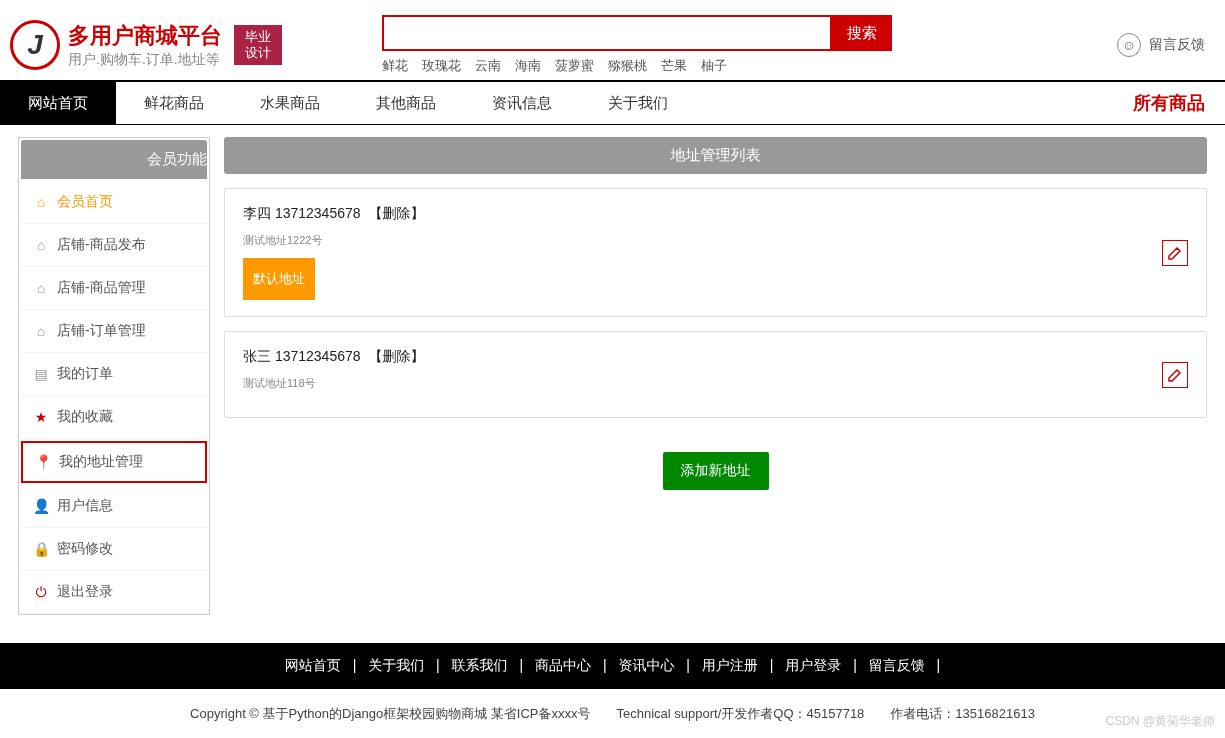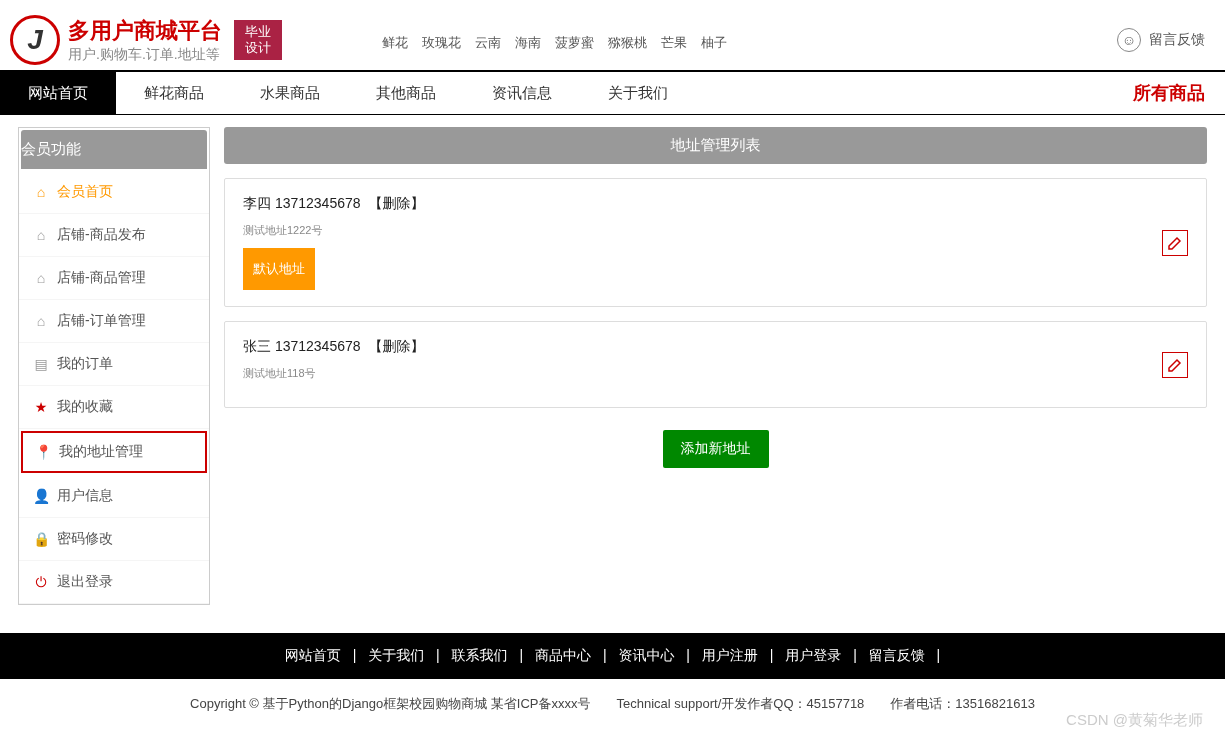--- a/index.html
+++ b/index.html
@@ -20,59 +20,63 @@
     .hot-tags span { margin-right: 14px; cursor: pointer; }
     .feedback { margin-left: auto; display: flex; align-items: center; gap: 8px; color: #555; cursor: pointer; }
     .feedback-icon { width: 24px; height: 24px; border: 1.5px solid #888; border-radius: 50%; display: flex; align-items: center; justify-content: center; font-size: 14px; }
     .nav { display: flex; border-top: 2px solid #000; background: #fff; height: 44px; align-items: stretch; }
     .nav-item { padding: 0 28px; display: flex; align-items: center; font-size: 15px; color: #333; cursor: pointer; }
     .nav-item.active { background: #000; color: #fff; }
     .nav-right { margin-left: auto; padding: 16px 20px; display: flex; align-items: center; color: #cc0000; font-size: 18px; font-weight: bold; }
     .nav-divider { height: 1px; background: #000; }
     .container { display: flex; padding: 12px 18px; gap: 14px; }
     .sidebar { width: 192px; border: 1px solid #ccc; }
-    .sidebar-title { background: #999; color: #fff; text-align: left; padding: 10px 0; font-size: 15px; border-radius: 3px 3px 0 0; margin: 2px; }
+    .sidebar-title { background: #999; color: #fff; text-align: right; padding: 10px 0; font-size: 15px; border-radius: 3px 3px 0 0; margin: 2px; }
     .side-item { padding: 12px 14px; display: flex; align-items: center; gap: 8px; font-size: 14px; color: #555; cursor: pointer; border-bottom: 1px solid #f5f5f5; }
     .side-item.home { color: #ff9900; }
     .side-item.selected { border: 2px solid #cc0000; margin: 2px; padding: 10px 12px; }
     .side-icon { width: 16px; text-align: center; }
     .main { flex: 1; }
     .main-title { background: #999; color: #fff; text-align: center; padding: 9px 0; border-radius: 3px; font-size: 15px; }
     .addr-card { border: 1px solid #ddd; border-radius: 2px; margin-top: 14px; padding: 16px 18px; display: flex; position: relative; }
     .addr-left { flex: 1; }
     .addr-line1 { font-size: 14px; color: #222; margin-bottom: 10px; }
     .addr-line1 .delete { margin-left: 4px; cursor: pointer; }
     .addr-detail { font-size: 11px; color: #888; margin-bottom: 10px; }
     .default-badge { display: inline-block; background: #ff9900; color: #fff; padding: 12px 10px; font-size: 13px; }
     .edit-icon { width: 26px; height: 26px; border: 1.5px solid #cc0000; color: #cc0000; display: flex; align-items: center; justify-content: center; cursor: pointer; align-self: center; }
-    .add-btn { display: block; margin: 22px auto 10px; background: #008800; color: #fff; border: none; padding: 10px 18px; font-size: 14px; cursor: pointer; border-radius: 2px; }
+    .add-btn { display: block; margin: 34px auto 10px; background: #008800; color: #fff; border: none; padding: 10px 18px; font-size: 14px; cursor: pointer; border-radius: 2px; }
     .big-footer { height: 16px; }
     .footer-nav { background: #000; color: #fff; text-align: center; padding: 14px 0; font-size: 14px; }
     .footer-nav span { margin: 0 4px; cursor: pointer; }
     .footer-info { text-align: center; padding: 16px 0; font-size: 13px; color: #444; }
-    .watermark { position: fixed; right: 22px; bottom: 8px; color: #ccc; font-size: 15px; pointer-events: none; }
+    .watermark { position: fixed; right: 10px; bottom: 8px; color: #ccc; font-size: 12px; pointer-events: none; }
   </style>
 </head>
 <body>
 
 <div class="header">
   <div class="logo-area">
     <div class="logo-circle">
         <span class="logo-inner">J</span>
       </div>
     <div class="brand">
       <div class="brand-title">多用户商城平台</div>
       <div class="brand-sub">用户.购物车.订单.地址等</div>
     </div>
     <div class="badge-square">
       <span>毕业</span>
         <span>设计</span>
     </div>
   </div>
   <div class="search-area">
+    <div class="search-row">
+      <input class="search-input" placeholder="" style="">
+      <button class="search-btn">搜索</button>
+    </div>
     <div class="hot-tags" id="hot-tags"><span>鲜花</span><span>玫瑰花</span><span>云南</span><span>海南</span><span>菠萝蜜</span><span>猕猴桃</span><span>芒果</span><span>柚子</span></div>
   </div>
   <div class="feedback">
     <span class="feedback-icon">☺</span>
     <span>留言反馈</span>
   </div>
 </div>
 
 <div class="nav" id="nav">
     <div class="nav-item active">网站首页</div>

